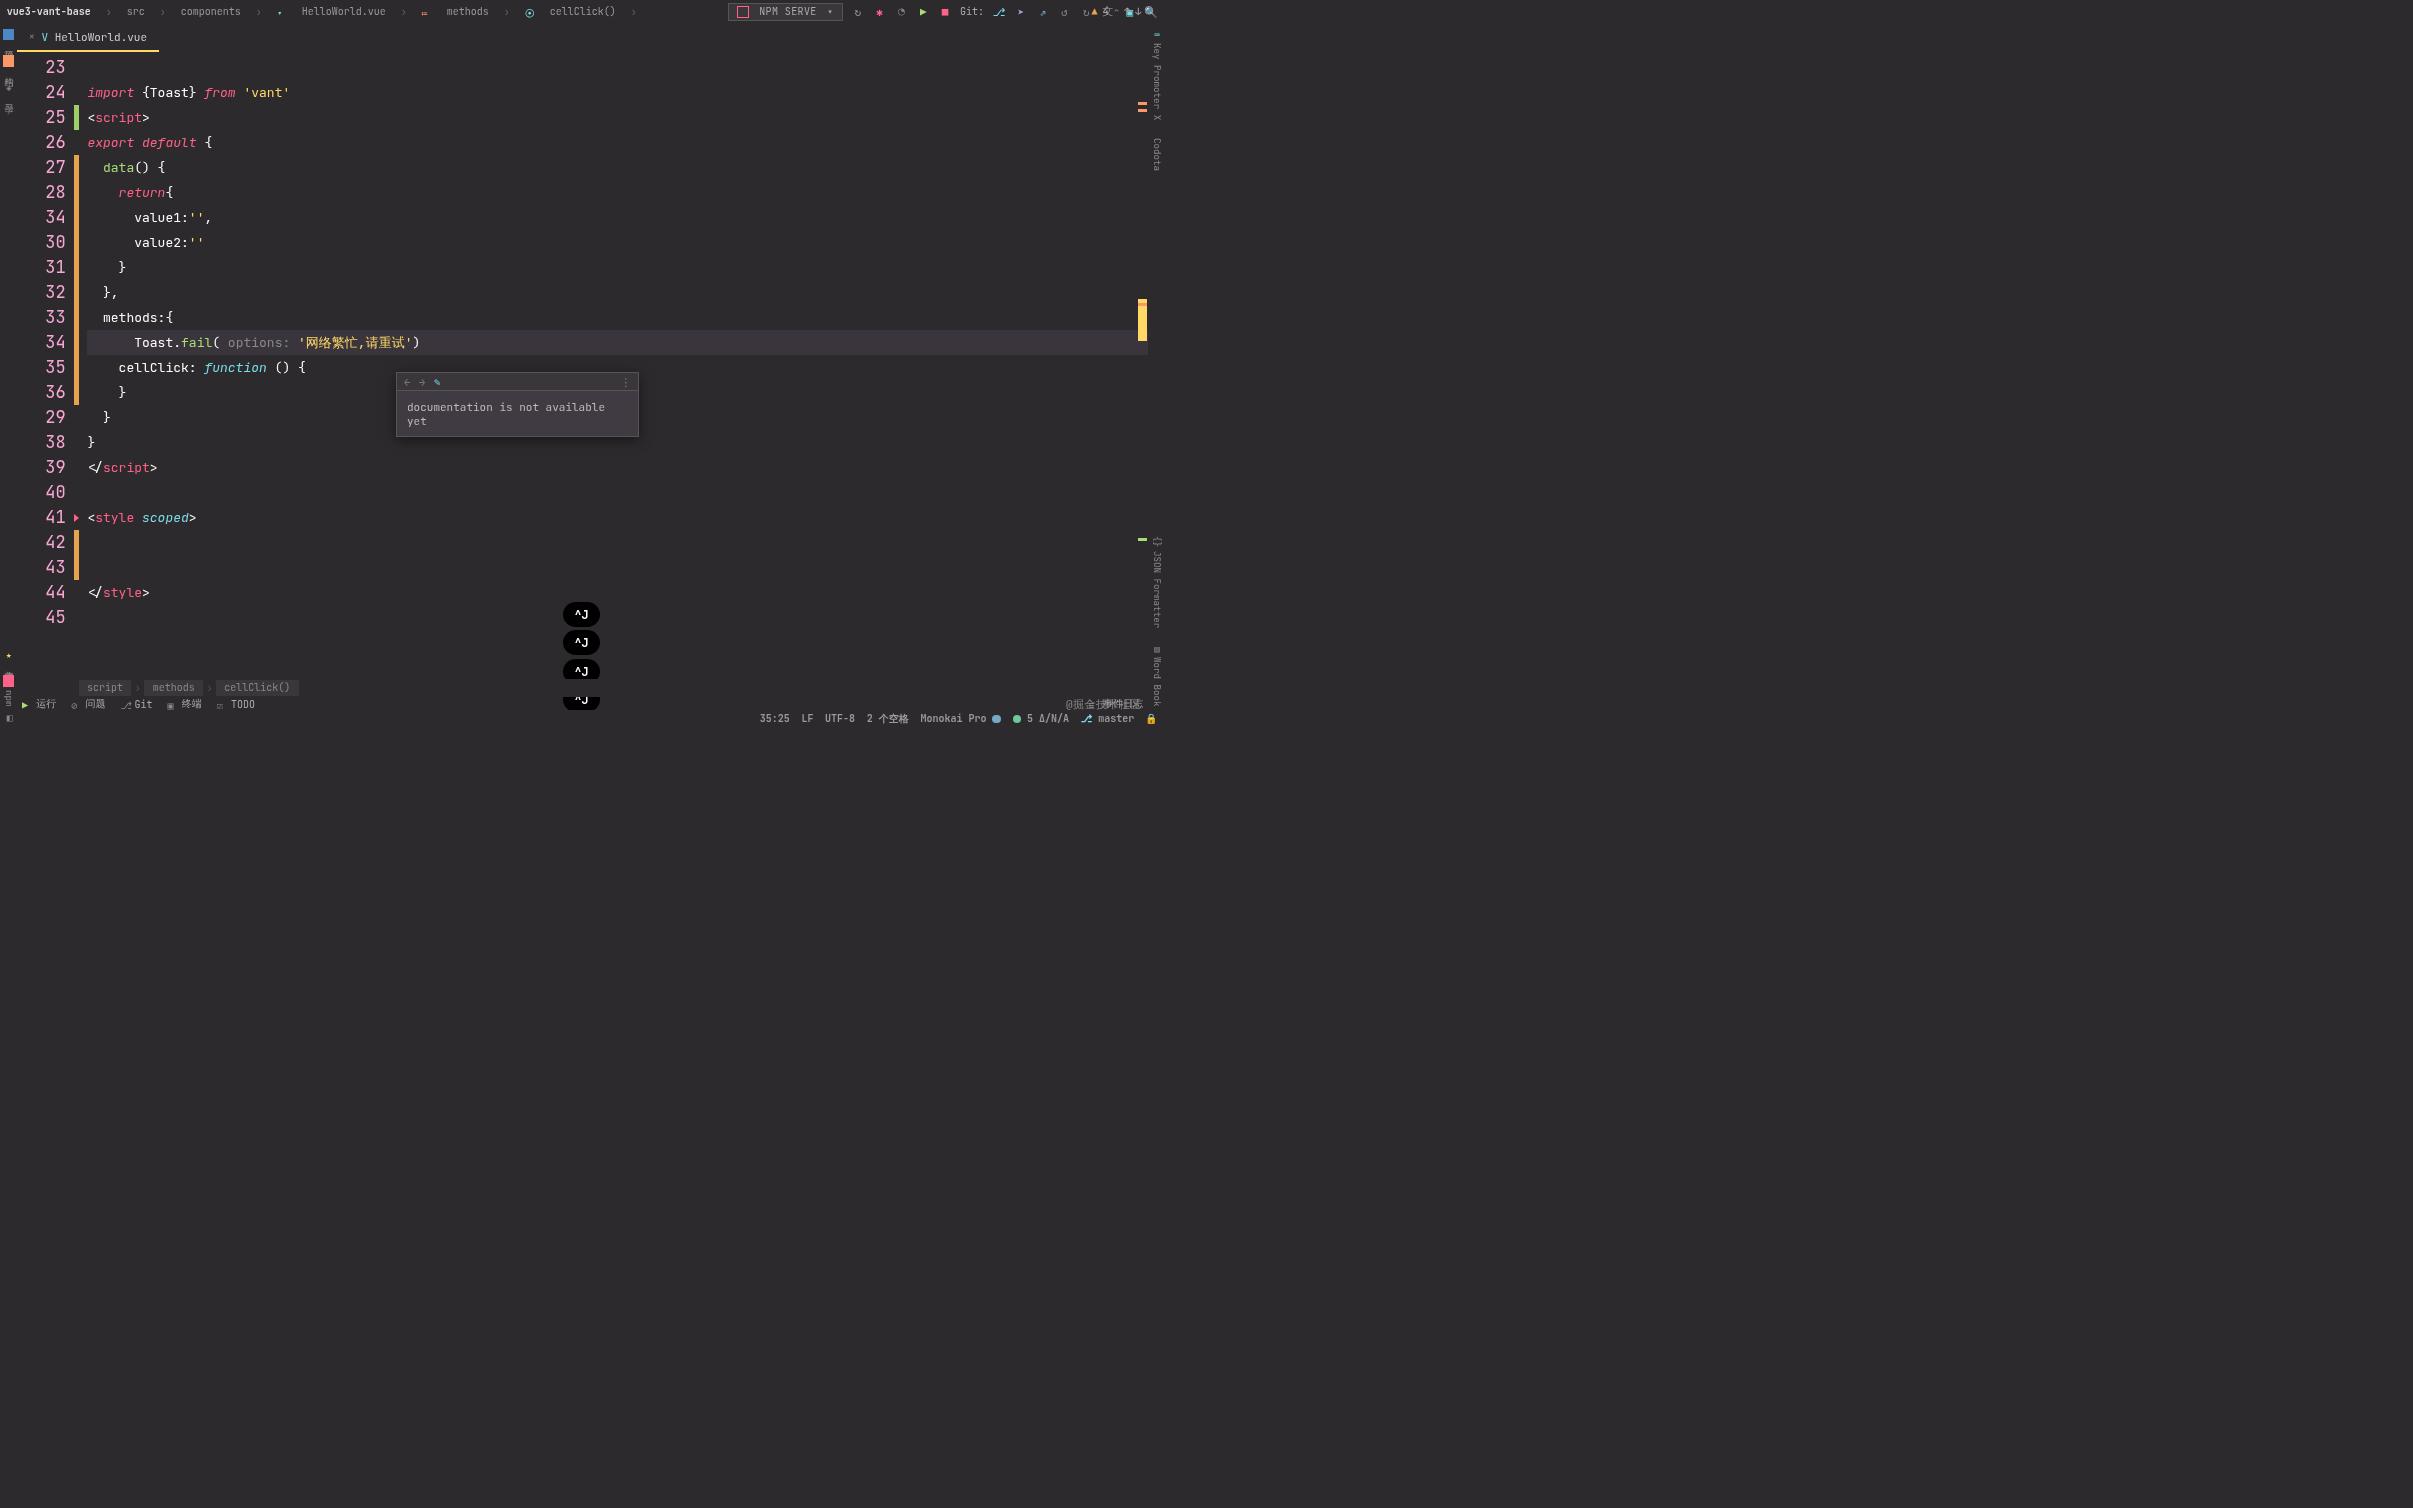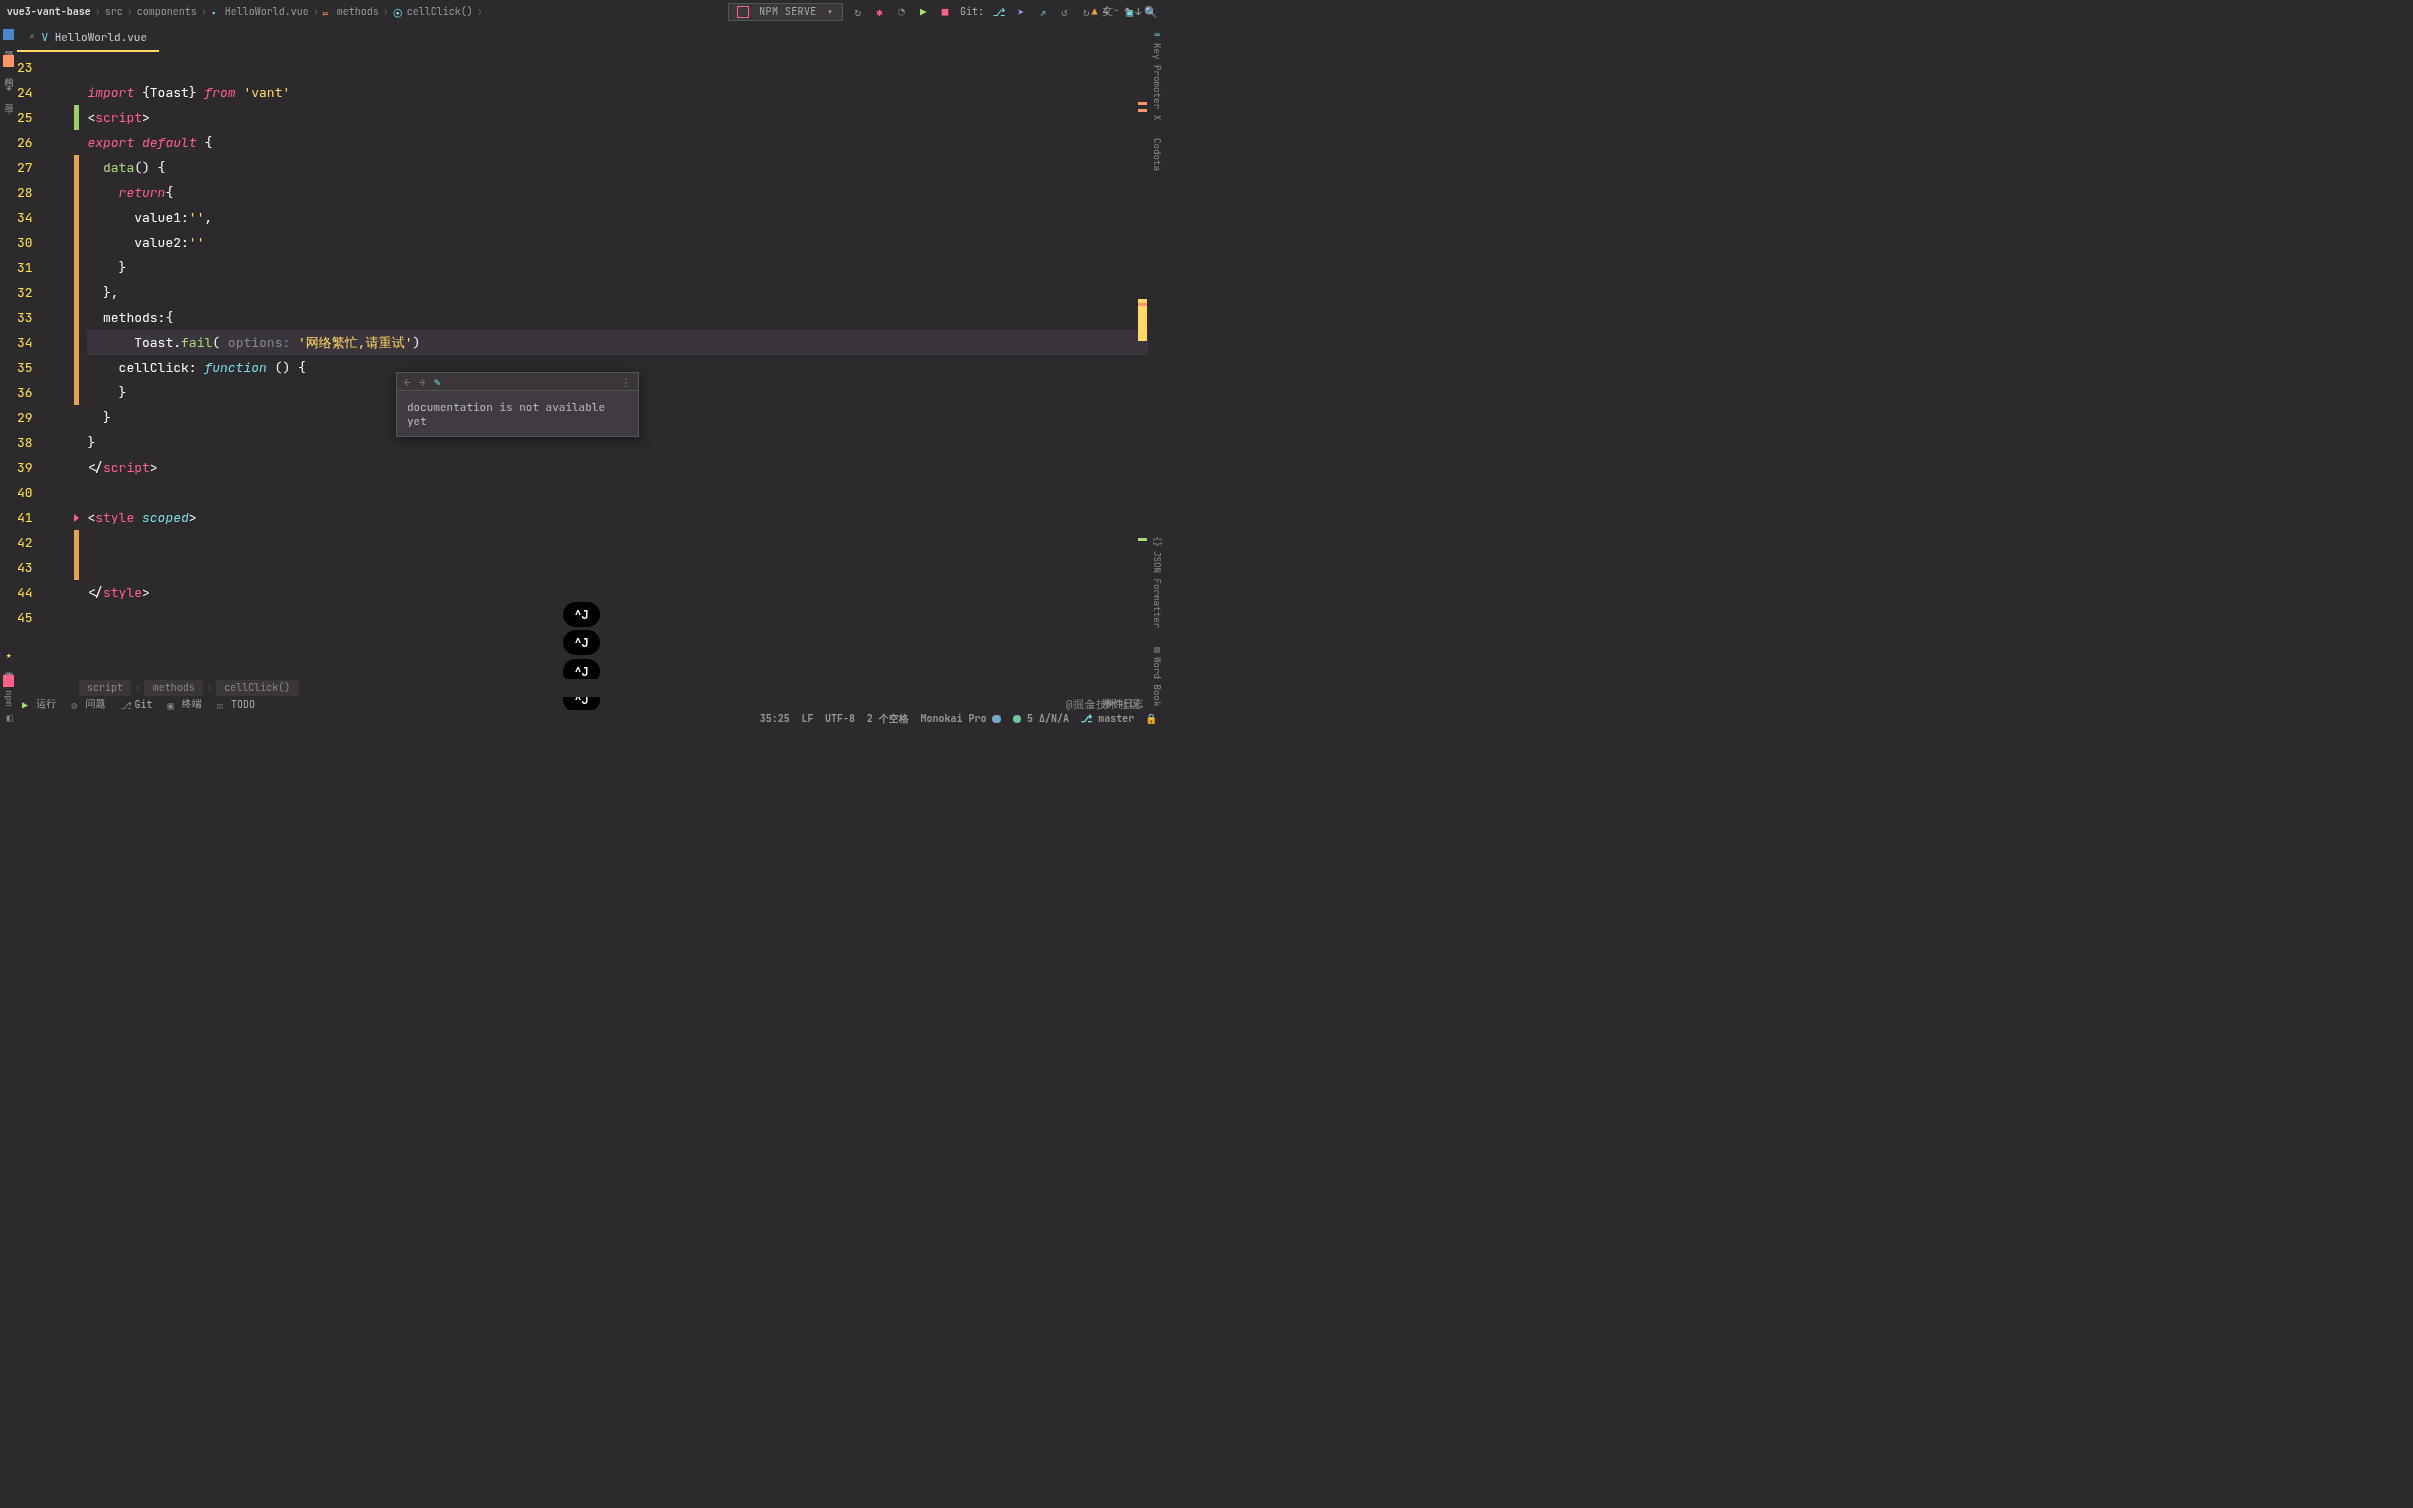--- a/index.html
+++ b/index.html
@@ -17,21 +17,21 @@
   height: 23.5px;
   display: flex;
   align-items: center;
   background: #2d2a2e;
   padding: 0 6.7px;
   gap: 6.7px;
 }
 .breadcrumbs {
   display: flex;
   align-items: center;
-  gap: 4px;
+  gap: 15px;
   font-size: 10px;
   flex: 1;
 }
 .breadcrumbs .bc { color: #999; }
 .breadcrumbs .bc.bold { color: #ddd; font-weight: 600; }
 .breadcrumbs .sep { color: #666; }
 .bc-icon { width: 10px; height: 10px; display: inline-block; }
 .top-right {
   display: flex;
   align-items: center;
@@ -96,23 +96,24 @@
 .tab .vicon { color: #78dce8; }
 .tab .close { color: #888; font-size: 10px; }
 .editor {
   position: absolute;
   left: 17px; top: 52px; right: 17px; bottom: 37px;
   display: flex;
   background: #2d2a2e;
 }
 .gutter {
   width: 57px;
+  text-align: right;
   padding: 3.4px 8.4px 3.4px 0;
-  color: #fde047;
-  font-size: 13px;
+  color: #f9a8d4;
+  font-size: 17px;
   line-height: 25px;
   user-select: none;
 }
 .gutter .ln { height: 25px; position:relative;}
 .mark-col {
   width: 13.4px;
   padding-top: 3.4px;
   line-height: 25px;
 }
 .mark-col .mk { height: 25px; position: relative; }

